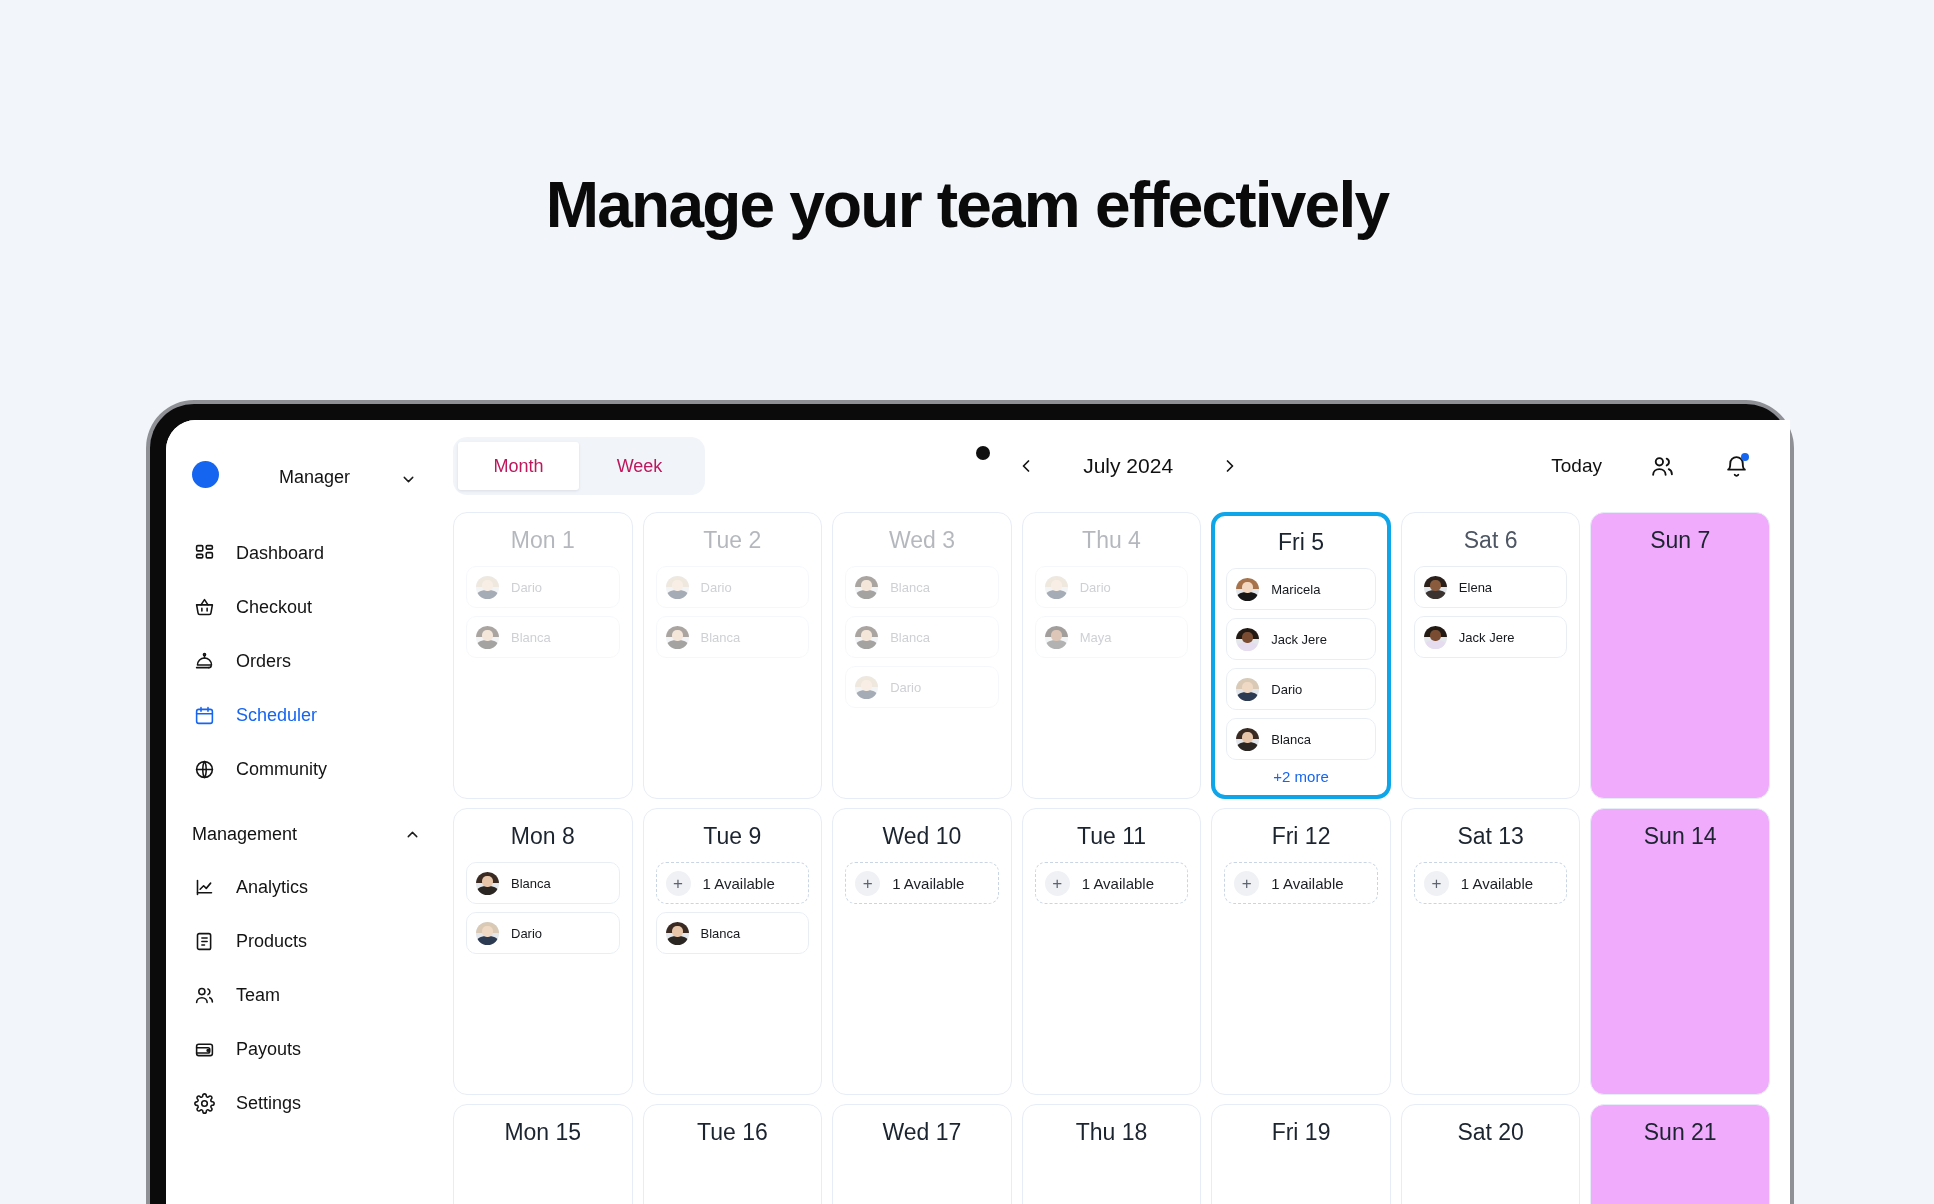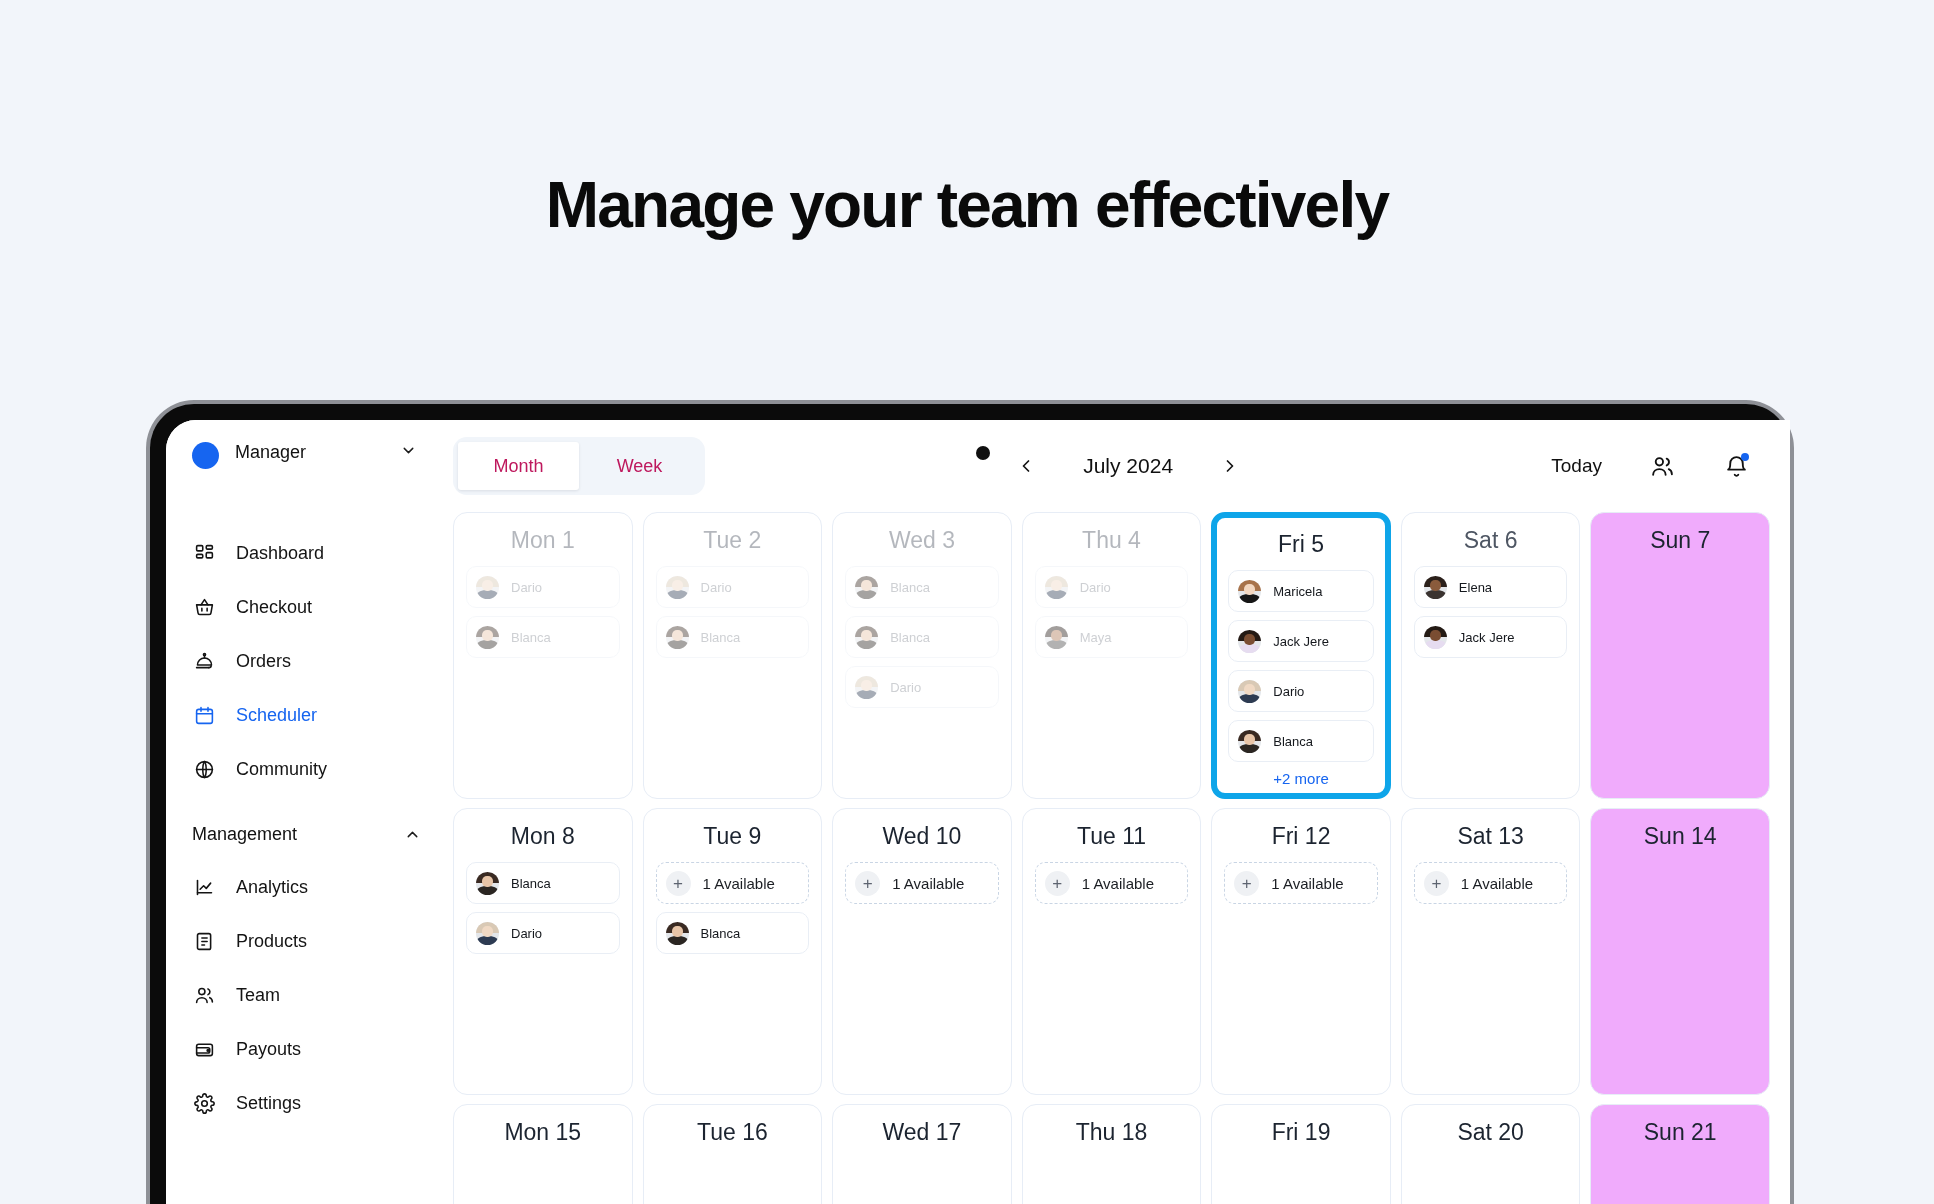--- a/index.html
+++ b/index.html
@@ -59,24 +59,25 @@
 
   
   .sidebar {
     width: 277px;
     flex: 0 0 277px;
     background: #ffffff;
     padding: 22px 22px 0 22px;
   }
   .workspace {
     display: flex;
-    align-items: flex-start;
+    align-items: flex-end;
     height: 46px;
     padding: 0 4px;
     cursor: pointer;
+    gap: 44px;
   }
   .ws-avatar {
     width: 27px; height: 27px;
     border-radius: 50%;
     background: #1665f0;
     flex: 0 0 27px;
   }
   .ws-name {
     margin-left: 16px;
     font-size: 18px;
@@ -213,21 +214,21 @@
     height: 287px;
     background: #ffffff;
     border: 1px solid #e7edf6;
     border-radius: 14px;
     padding: 14px 12px 12px 12px;
     position: relative;
     overflow: hidden;
   }
   .cell.weekend { background: #f0abfc; border-color: #e7edf6; }
   .cell.selected {
-    border: 6px solid #0ea5e9;
+    border: 4px solid #0ea5e9;
     padding: 13px 11px 11px 11px;
   }
   .cell.faded .chip,
   .cell.faded .daynum { opacity: .42; }
   .cell.row3 { height: 120px; }
   .daynum {
     text-align: center;
     font-size: 23px;
     color: #4e5663;
     font-weight: 400;

